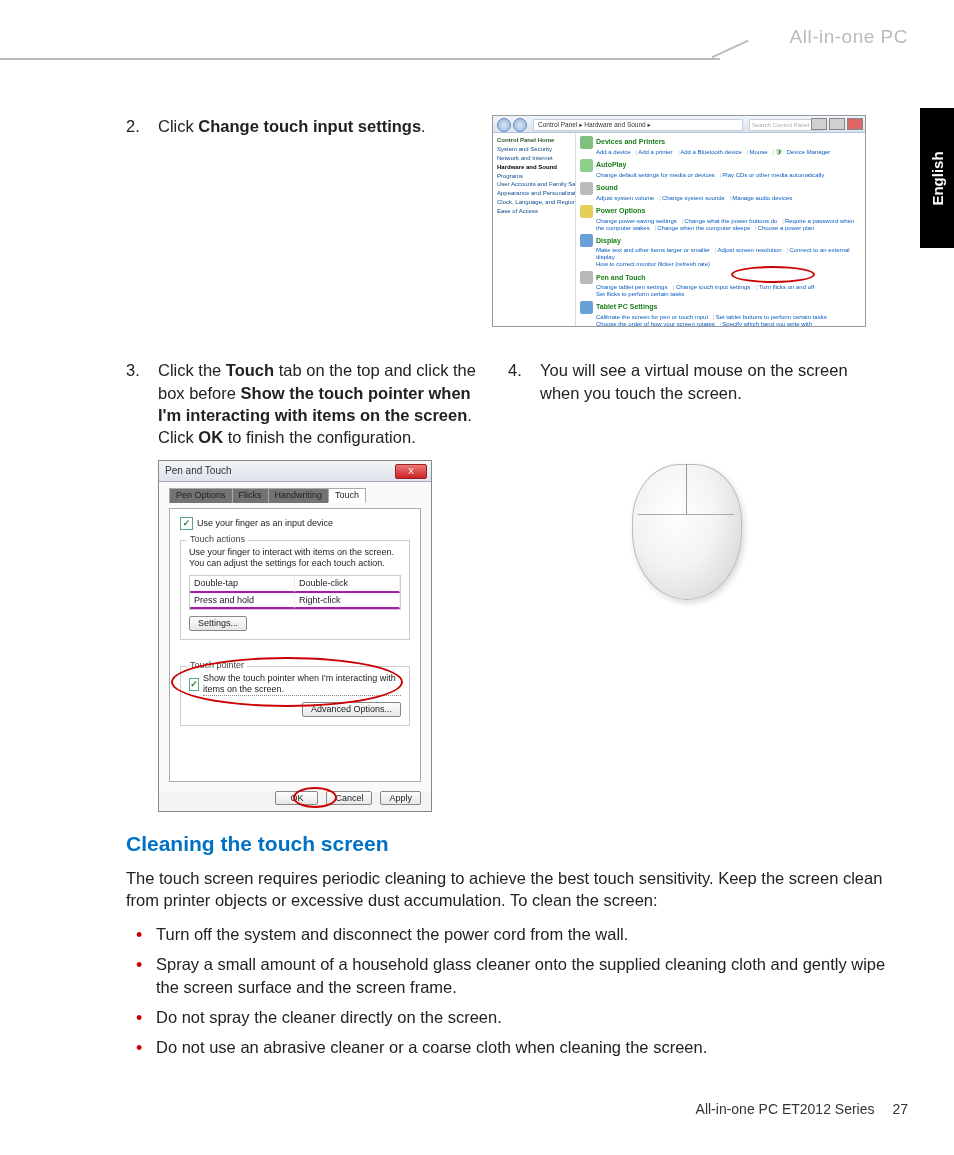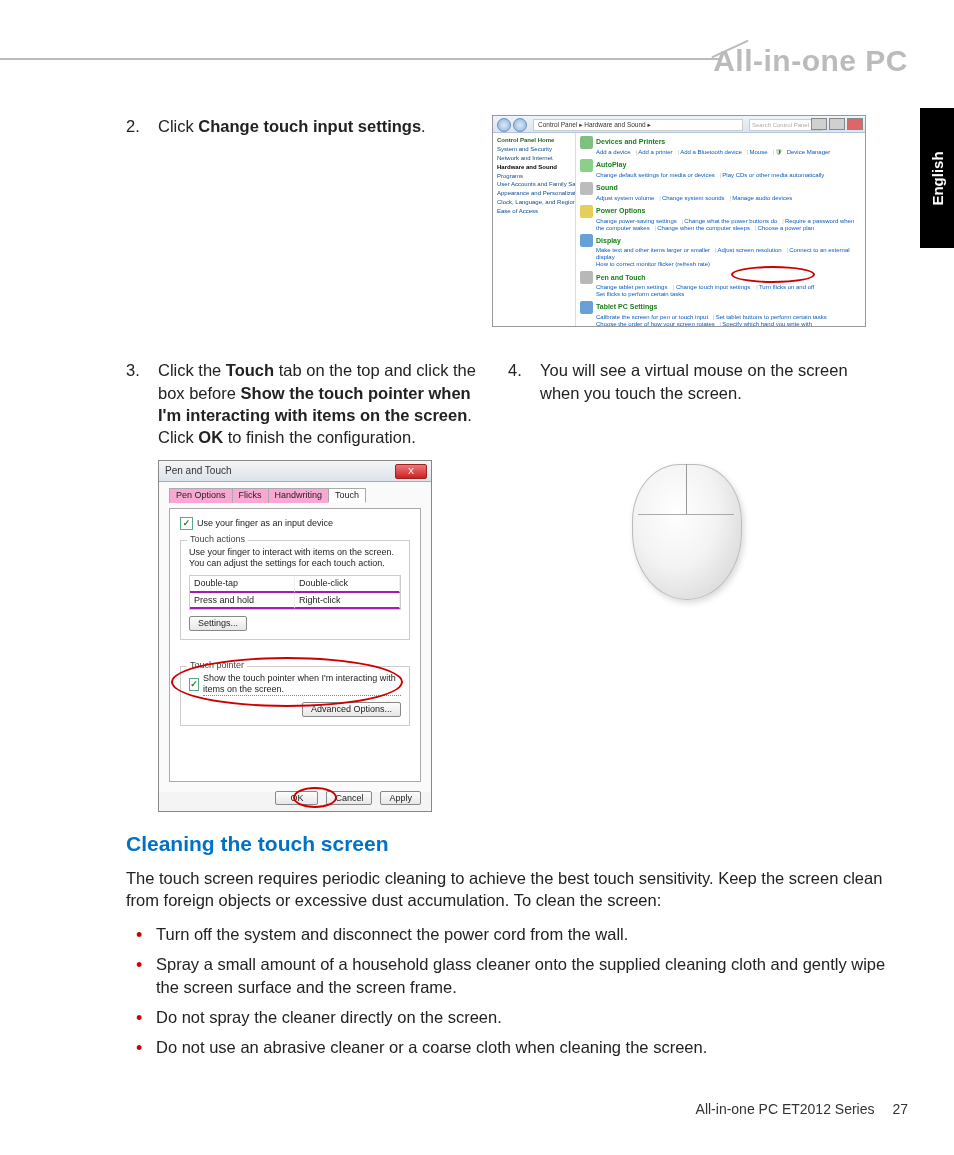--- a/index.html
+++ b/index.html
@@ -25,24 +25,24 @@
     position: absolute;
     right: -30px;
     top: -10px;
     width: 40px;
     height: 2px;
     background: #bbb;
     transform: rotate(-25deg);
   }
   .header-title {
     position: absolute;
-    top: 44px;
+    top: 26px;
     right: 46px;
-    font-size: 30px;
-    font-weight: 700;
+    font-size: 19px;
+    font-weight: 400;
     color: #bbb;
     letter-spacing: 0.5px;
   }
   .lang-tab {
     position: absolute;
     top: 108px;
     right: 0;
     width: 34px;
     height: 140px;
     background: #000;
@@ -263,21 +263,21 @@
   }
   .pt-tabs {
     display: flex;
     margin-bottom: 6px;
   }
   .pt-tabs span {
     border: 1px solid #aaa;
     border-bottom: none;
     padding: 1px 6px;
     margin-right: -1px;
-    background: #f9a8d4;
+    background: #737373;
     font-size: 9px;
   }
   .pt-tabs span.active {
     background: #fff;
     font-weight: normal;
     border-bottom: 1px solid #fff;
     z-index: 1;
     position: relative;
   }
   .pt-panel {
@@ -549,21 +549,21 @@
         <div class="mouse">
           <div class="mouse-body"></div>
           <div class="mouse-split-v"></div>
           <div class="mouse-split-h"></div>
         </div>
       </div>
     </div>
   </div>
 
   <div class="section-title">Cleaning the touch screen</div>
-  <div class="para">The touch screen requires periodic cleaning to achieve the best touch sensitivity. Keep the screen clean from foreign objects or excessive dust accumulation. To clean the screen:</div>
+  <div class="para">The touch screen requires periodic cleaning to achieve the best touch sensitivity. Keep the screen clean from printer objects or excessive dust accumulation. To clean the screen:</div>
   <div class="bullets">
     <div class="bullet">Turn off the system and disconnect the power cord from the wall.</div>
     <div class="bullet">Spray a small amount of a household glass cleaner onto the supplied cleaning cloth and gently wipe the screen surface and the screen frame.</div>
     <div class="bullet">Do not spray the cleaner directly on the screen.</div>
     <div class="bullet">Do not use an abrasive cleaner or a coarse cloth when cleaning the screen.</div>
   </div>
 </div>
 
 <div class="footer">
   <span>All-in-one PC ET2012 Series</span>

